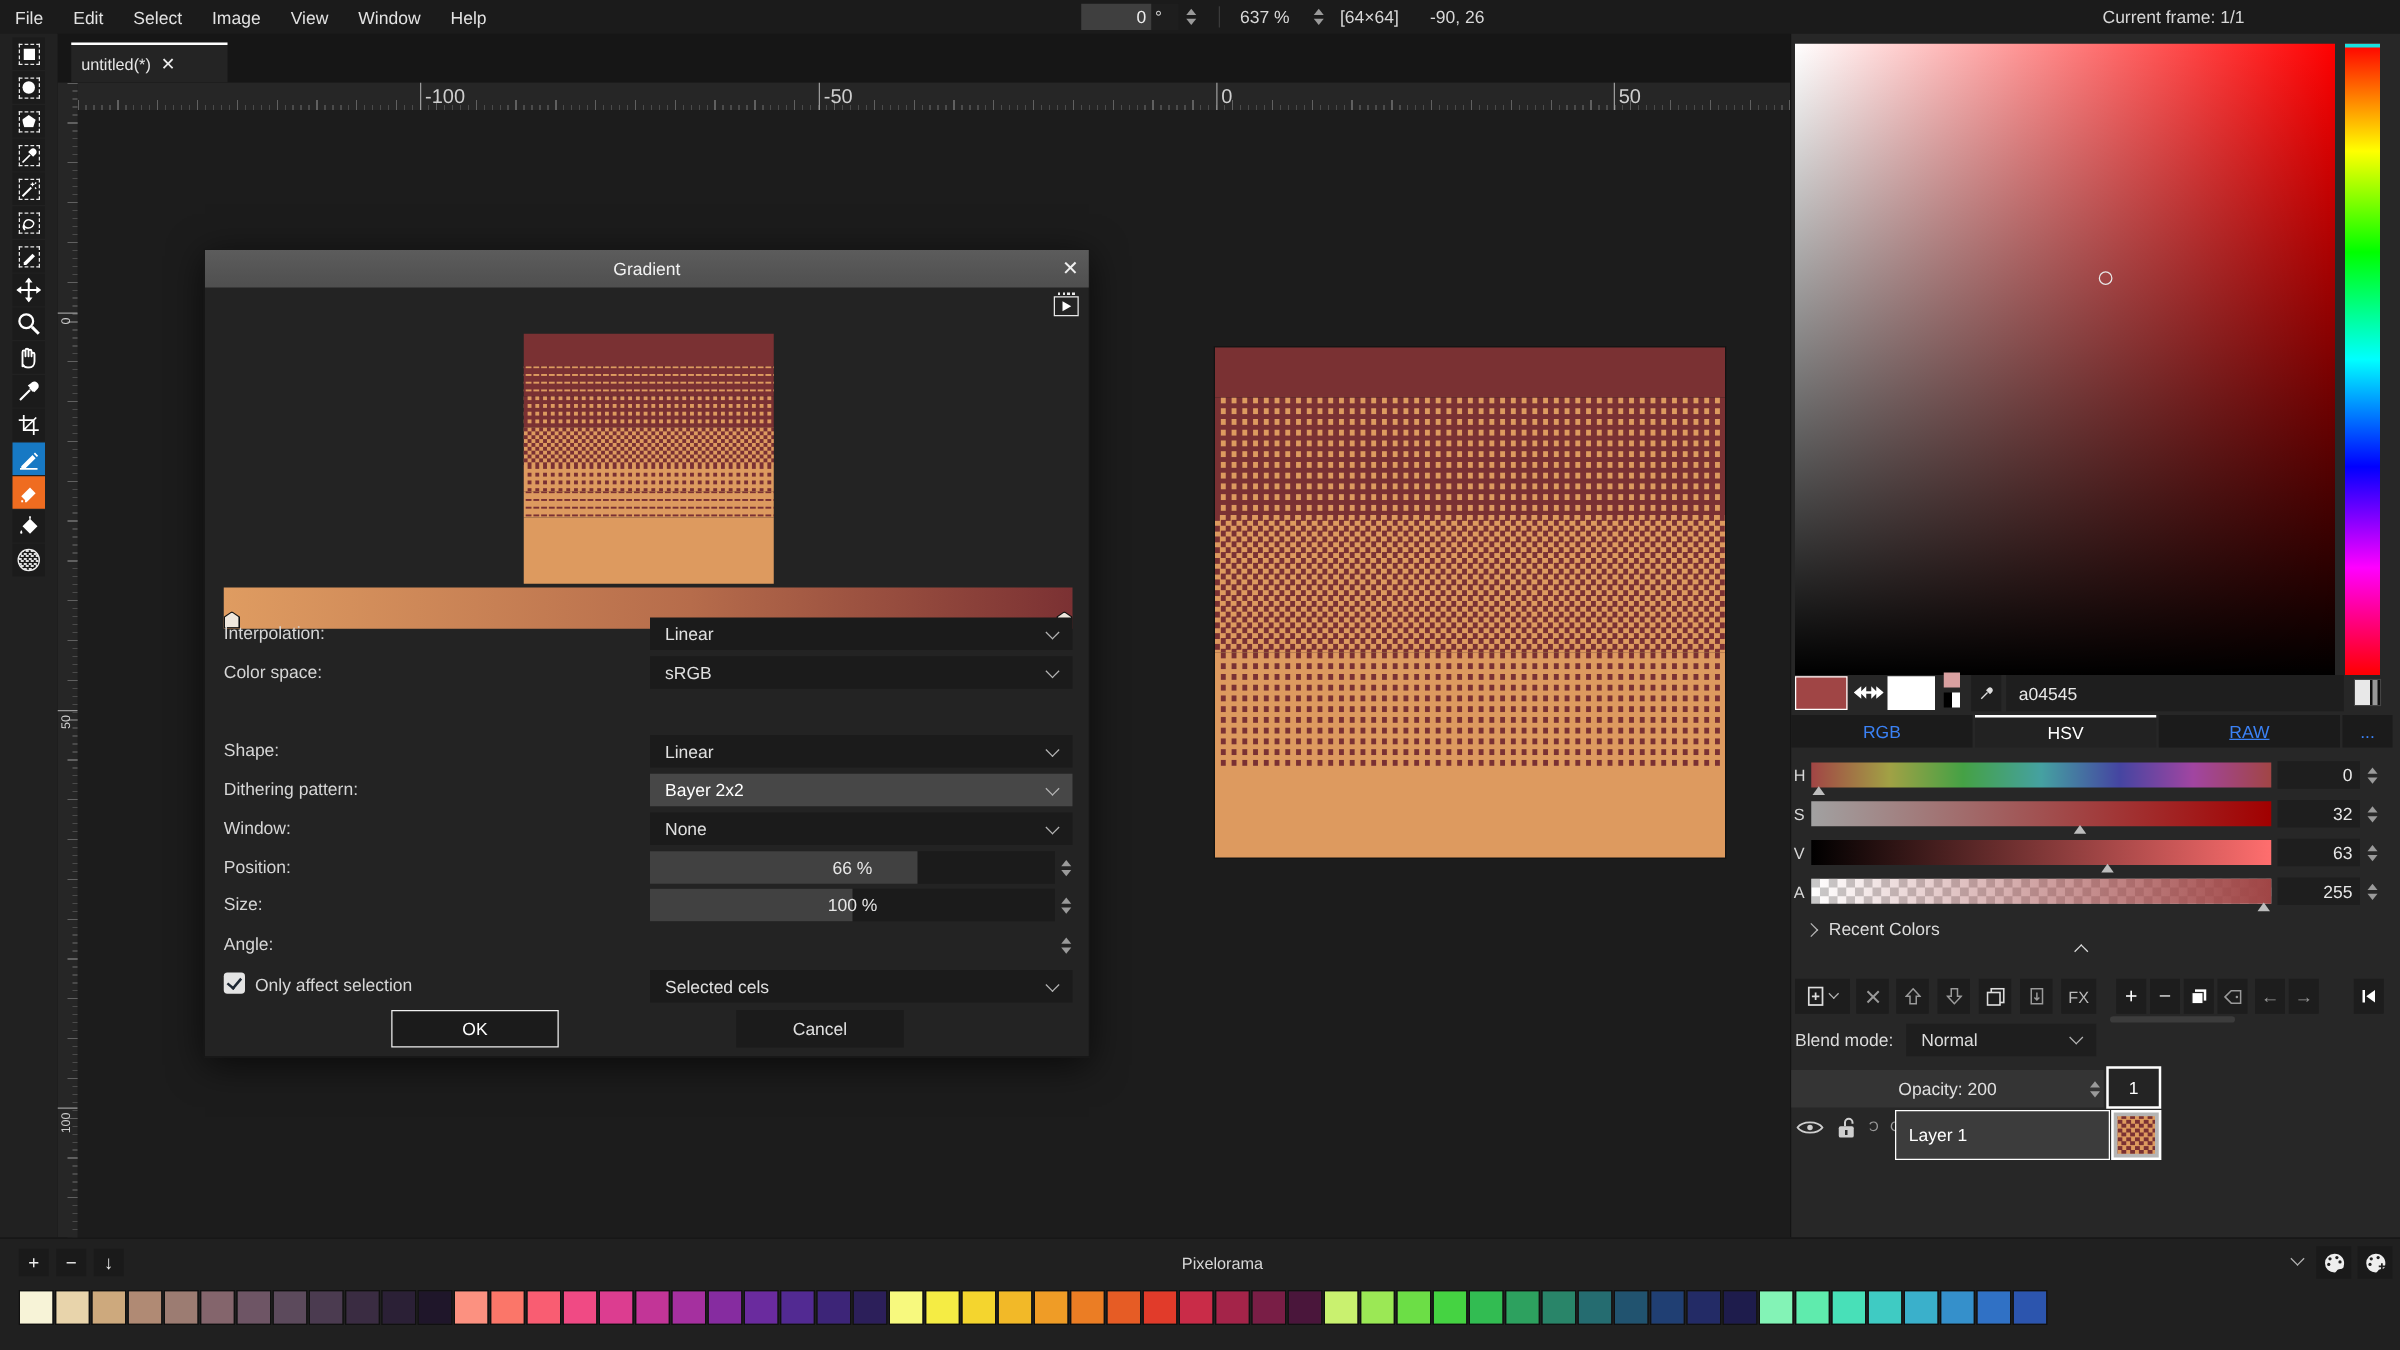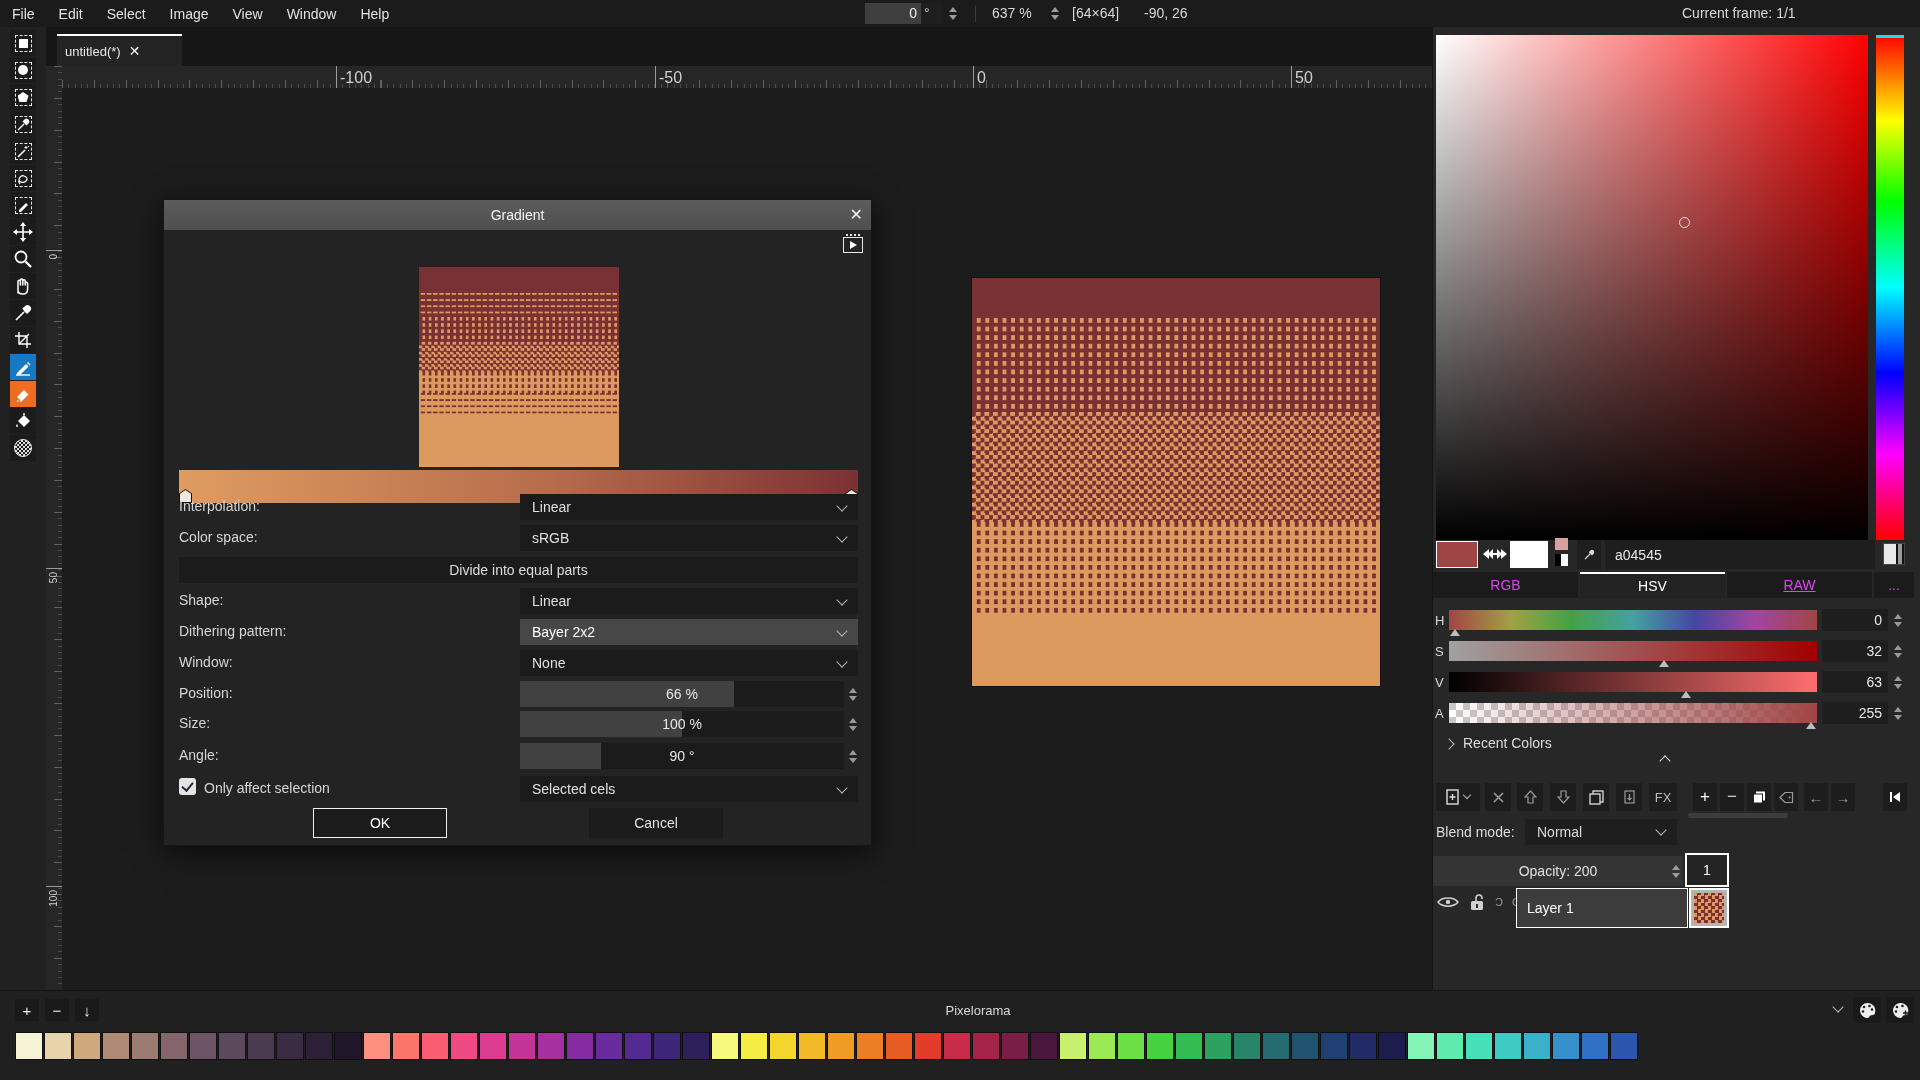--- a/index.html
+++ b/index.html
@@ -92,21 +92,21 @@
         background:linear-gradient(to bottom,rgba(0,0,0,0),#000),linear-gradient(to right,#fff,#f00);}
   .svdot{position:absolute;width:11px;height:11px;border:1.6px solid #e8e8e8;border-radius:50%;}
   .huestrip{position:absolute;left:443px;top:8px;width:28px;height:505px;
         background:linear-gradient(to bottom,#f00,#ff0 17%,#0f0 33%,#0ff 50%,#00f 67%,#f0f 83%,#f00);}
   .huemark{position:absolute;left:0;top:0;width:100%;height:3px;background:#19e0e0;}
   .curswatch{position:absolute;left:3px;top:514px;width:42px;height:27px;border:1px solid #fff;}
   .bgswatch{position:absolute;left:77px;top:514px;width:38px;height:27px;background:#fff;}
   .miniswatch{position:absolute;width:13px;height:12px;}
   .hexfield{position:absolute;left:172px;top:513px;width:270px;height:29px;background:#1e1e1e;color:#e8e8e8;
             display:flex;align-items:center;padding-left:10px;}
-  .ctab{position:absolute;top:545px;height:26px;background:#1b1b1b;color:#d946ef;display:flex;align-items:center;justify-content:center;}
+  .ctab{position:absolute;top:545px;height:26px;background:#1b1b1b;color:#3b82f6;display:flex;align-items:center;justify-content:center;}
   .ctab.active{background:#222;border-top:2px solid #fff;color:#fff;}
   .strack{position:absolute;left:16px;width:368px;height:20px;}
   .slab{position:absolute;left:2px;width:14px;color:#d8d8d8;font-size:13px;}
   .snum{position:absolute;left:389px;width:66px;height:22px;background:#1e1e1e;color:#e8e8e8;
         display:flex;align-items:center;justify-content:flex-end;padding-right:6px;}
   .smark{position:absolute;bottom:-6px;width:0;height:0;border-left:5px solid transparent;border-right:5px solid transparent;border-bottom:7px solid #bdbdbd;}
   .lbtn{position:absolute;height:28px;background:#1d1d1d;display:flex;align-items:center;justify-content:center;color:#cfcfcf;}
   .namebox{position:absolute;background:#3c3c3c;border:1px solid #fff;color:#fff;display:flex;align-items:center;padding-left:10px;}
   
   .bottombar{left:0;top:990px;width:1920px;height:90px;background:#202020;border-top:1px solid #141414;}
@@ -312,23 +312,20 @@
       <span>Linear</span>
         <div class="chev"></div>
       </div>
 
     <span class="drow-label" style="top:329px;">Color space:</span>
     <div class="dselect" style="top:325px;">
       <span>sRGB</span>
         <div class="chev"></div>
       </div>
 
-    <div class="dbtn-wide" style="top:357px;">
-      <span>Divide into equal parts</span>
-      </div>
 
     <span class="drow-label" style="top:392px;">Shape:</span>
     <div class="dselect" style="top:388px;">
       <span>Linear</span>
         <div class="chev"></div>
       </div>
 
     <span class="drow-label" style="top:423px;">Dithering pattern:</span>
     <div class="dselect hl" style="top:419px;">
       <span>Bayer 2x2</span>
@@ -355,24 +352,20 @@
     <div class="sliderbox" style="top:511px;">
       <div class="sliderfill" style="width:50%;"></div>
       <div class="sliderval">100 %</div>
       </div>
     <div class="dspin spin" style="top:511px;">
         <div class="tu"></div>
         <div class="td"></div>
       </div>
 
     <span class="drow-label" style="top:547px;">Angle:</span>
-    <div class="sliderbox" style="top:543px;">
-      <div class="sliderfill" style="width:25%;"></div>
-      <div class="sliderval">90 °</div>
-      </div>
     <div class="dspin spin" style="top:543px;">
         <div class="tu"></div>
         <div class="td"></div>
       </div>
 
     <div class="cbx" style="top:578px;"></div>
     <span class="drow-label" style="left:40px;top:580px;">Only affect selection</span>
     <div class="dselect" style="top:576px;">
       <span>Selected cels</span>
         <div class="chev"></div>

